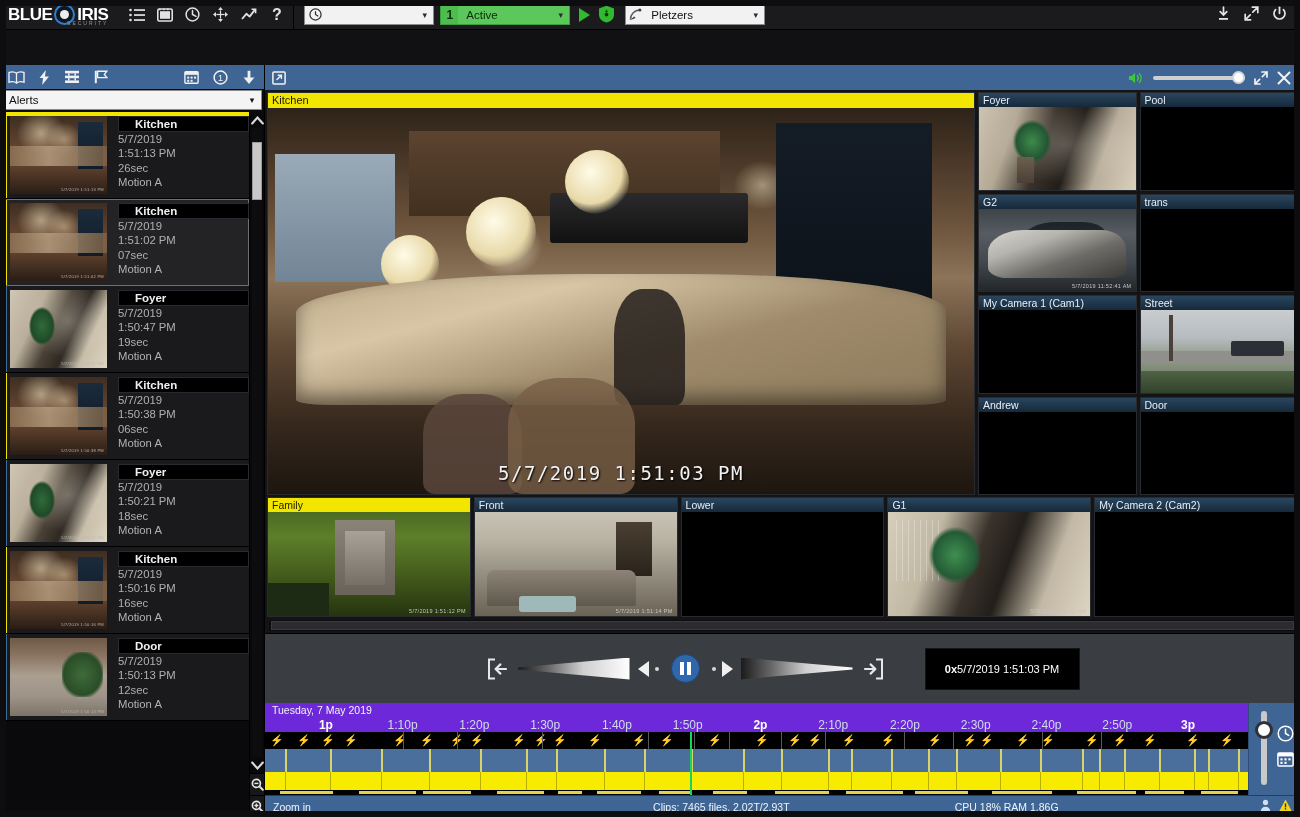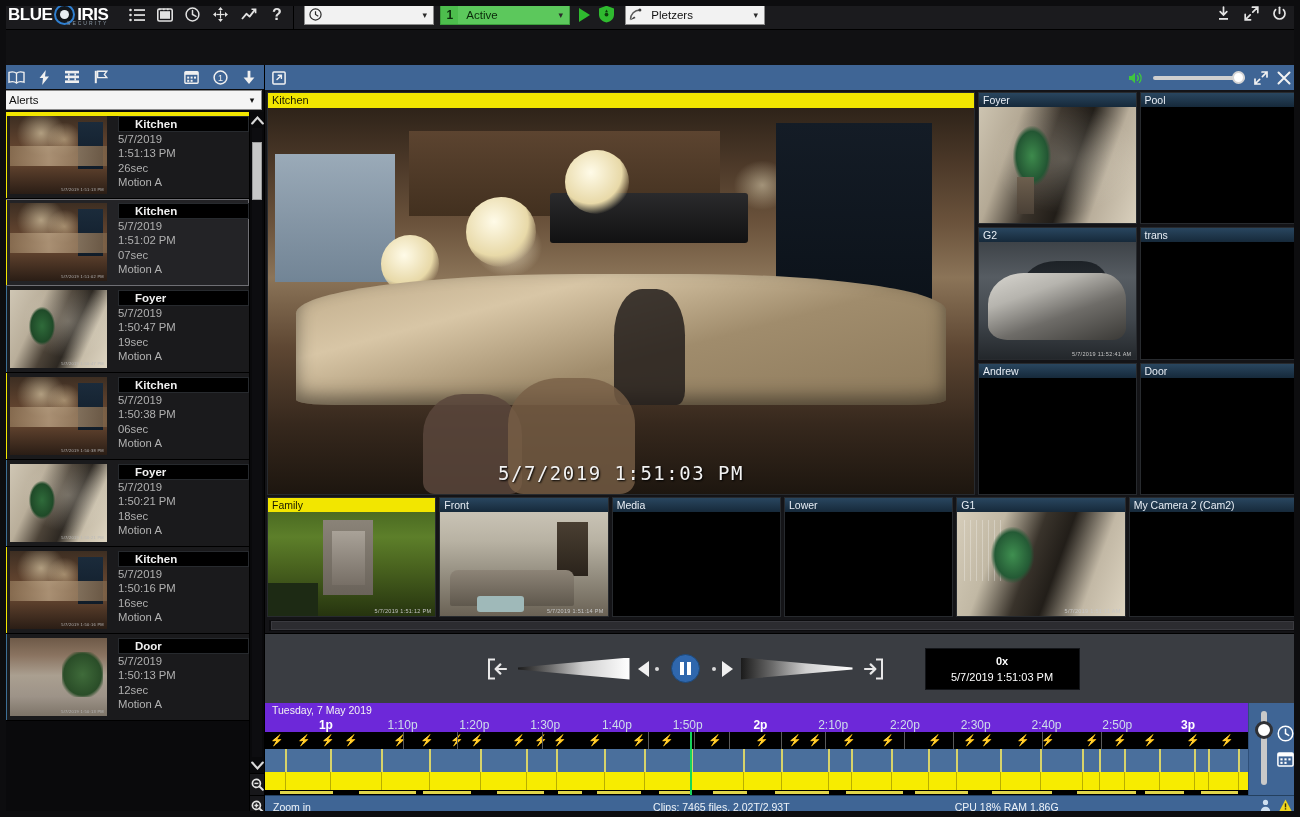--- a/index.html
+++ b/index.html
@@ -258,21 +258,21 @@
   .tri-r { width:0; height:0; border-left: 11px solid #f0f0f0; border-top: 8px solid transparent; border-bottom: 8px solid transparent; cursor:pointer; }
   .dot { width: 4px; height: 4px; border-radius: 50%; background: #d9d9d9; margin: 0 6px; }
   .pause-btn {
     width: 29px; height: 29px; border-radius: 50%; background: #2f67ad; margin: 0 6px;
     display: flex; align-items: center; justify-content: center; gap: 3px; cursor: pointer;
     border: 1px solid #1d4878;
   }
   .pause-btn i { width: 4px; height: 13px; background: #fff; display: block; }
   .speed-box {
     width: 155px; height: 42px; background: #000; margin-left: 40px;
-    display: flex; flex-direction: column; align-items: center; justify-content: center;
+    display: flex; flex-direction: row; align-items: center; justify-content: center;
     color: #fff; font-size: 11px; line-height: 16px; border: 1px solid #14161a;
   }
   .speed-box .sp { font-weight: bold; font-size: 11px; }
 
   
   .timeline { height: 92px; flex: 0 0 92px; background: #6d28d9; display: flex; position: relative; }
   .tl-main { flex: 1; position: relative; min-width: 0; }
   .tl-date { position: absolute; top: 1px; left: 7px; font-size: 10.5px; color: #f2f2f2; }
   .tl-ticks { position: absolute; top: 15px; left: 0; right: 0; height: 13px; }
   .tl-ticks span { position: absolute; font-size: 12px; color: #cfdcea; top: 0; transform: translateX(-50%); white-space: nowrap; }
@@ -715,20 +715,39 @@
                 </div>
                 <div class="cam">
                   <div class="cam-title">trans</div>
                   <div class="feed">
                     <div class="s-trans" style="position:absolute;inset:0;"></div>
                   </div>
                 </div>
               </div>
               <div class="cam-row">
                 <div class="cam">
+                  <div class="cam-title">My Camera 1 (Cam1)</div>
+                  <div class="feed">
+                    <div class="s-mycam1" style="position:absolute;inset:0;"></div>
+                  </div>
+                </div>
+                <div class="cam">
+                  <div class="cam-title">Street</div>
+                  <div class="feed">
+                    <div class="s-street" style="position:absolute;inset:0;">
+                      <div class="road"></div>
+                      <div class="bus"></div>
+                      <div class="tree"></div>
+                      <div class="hedge"></div>
+                    </div>
+                  </div>
+                </div>
+              </div>
+              <div class="cam-row">
+                <div class="cam">
                   <div class="cam-title">Andrew</div>
                   <div class="feed">
                     <div class="s-andrew" style="position:absolute;inset:0;"></div>
                   </div>
                 </div>
                 <div class="cam">
                   <div class="cam-title">Door</div>
                   <div class="feed">
                     <div class="s-door2" style="position:absolute;inset:0;"></div>
                   </div>
@@ -751,26 +770,20 @@
             </div>
             <div class="cam">
               <div class="cam-title">Front</div>
               <div class="feed">
                 <div class="s-front" style="position:absolute;inset:0;">
                   <div class="dark"></div>
                   <div class="couch"></div>
                   <div class="otto"></div>
                 </div>
                 <div class="stamp">5/7/2019 1:51:14 PM</div>
-              </div>
-            </div>
-            <div class="cam">
-              <div class="cam-title">Media</div>
-              <div class="feed">
-                <div class="s-media" style="position:absolute;inset:0;"></div>
               </div>
             </div>
             <div class="cam">
               <div class="cam-title">Lower</div>
               <div class="feed">
                 <div class="s-lower" style="position:absolute;inset:0;"></div>
               </div>
             </div>
             <div class="cam">
               <div class="cam-title">G1</div>

